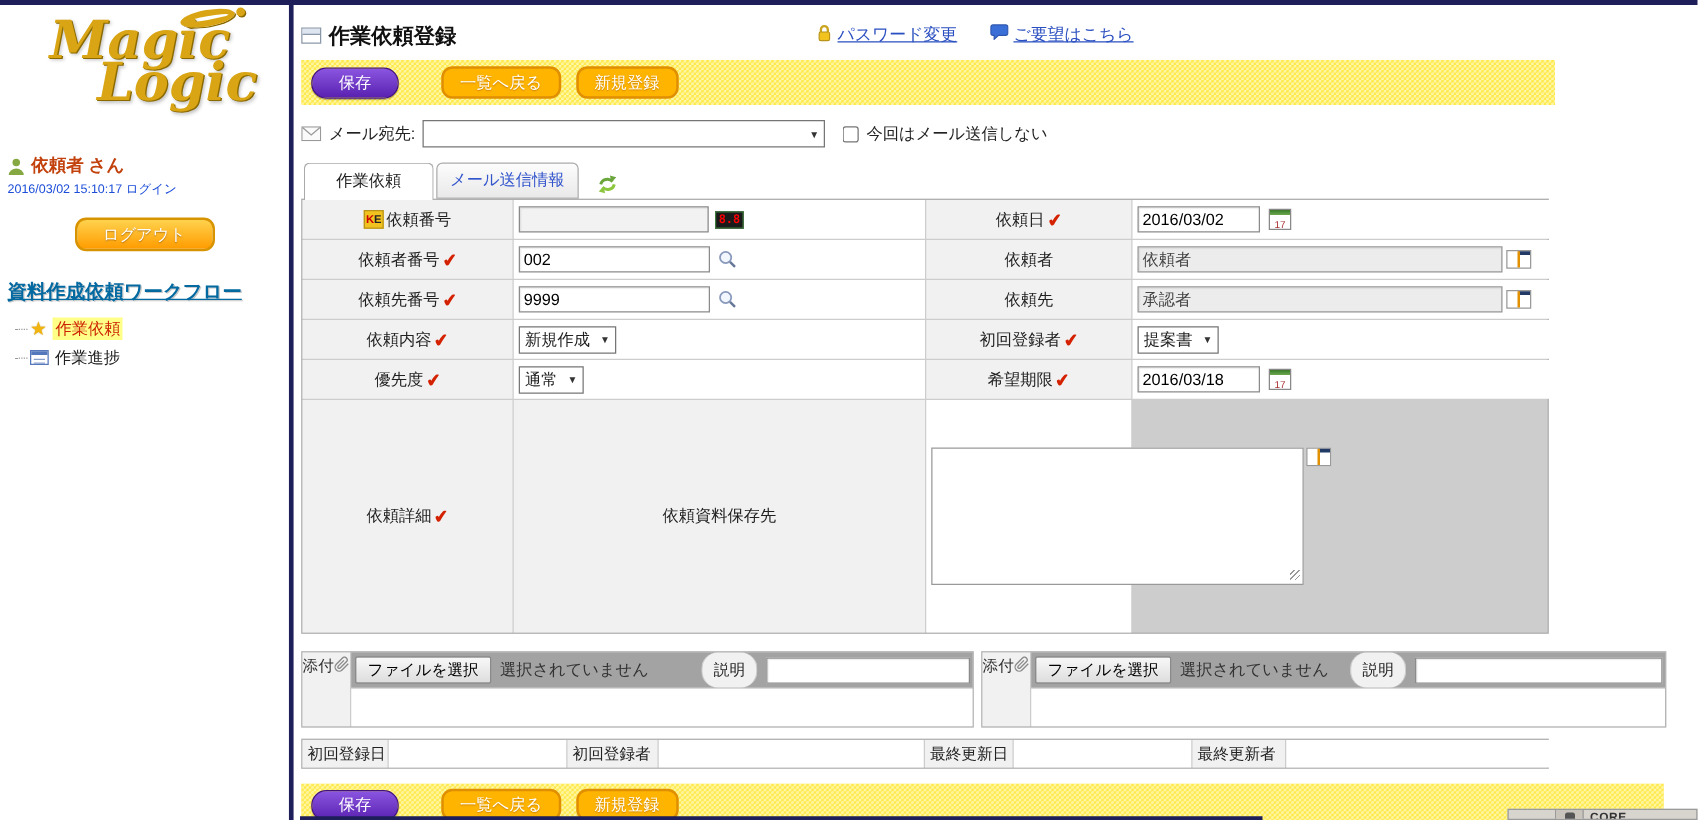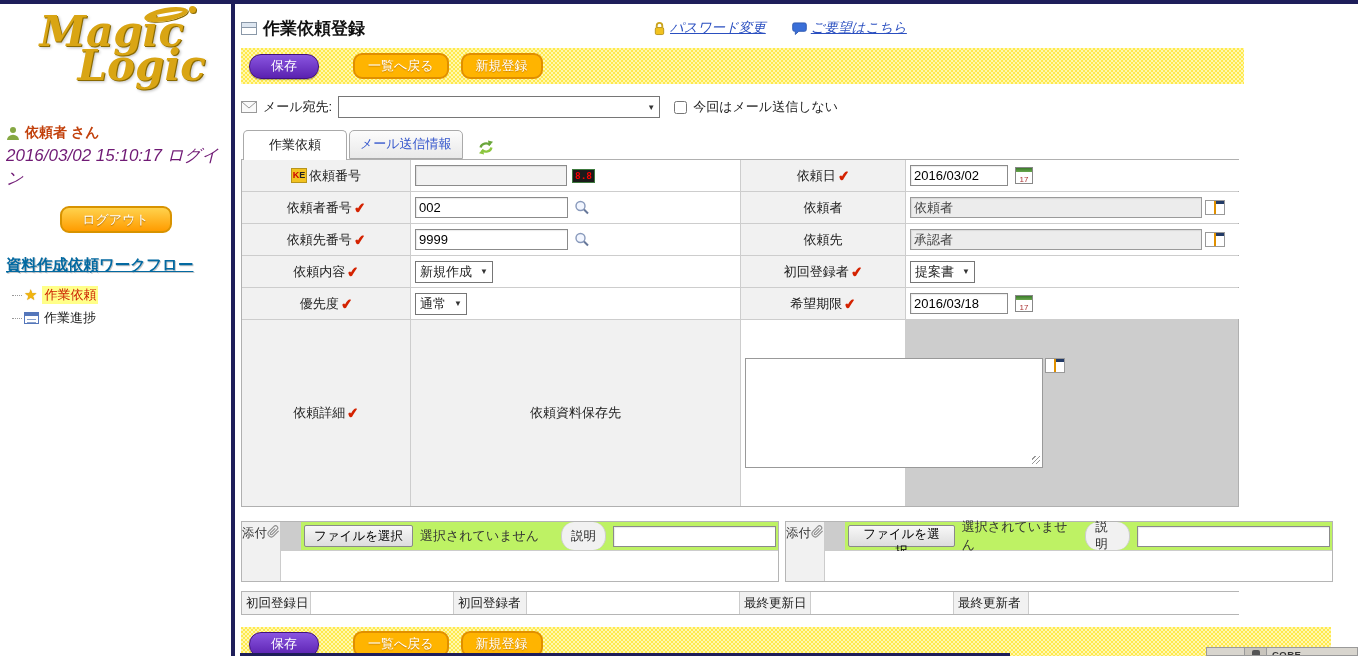--- a/index.html
+++ b/index.html
@@ -18,21 +18,21 @@
     color:#d9a514; text-shadow:1px 1px 0 #8a6a00, 2px 2px 3px rgba(0,0,0,.25); }
   .logo-l1 { font-size:42px; line-height:40px; margin-left:14px; }
   .logo-l2 { font-size:42px; line-height:40px; margin-left:52px; margin-top:-6px; }
   .halo { position:absolute; right:18px; top:-4px; width:44px; height:13px;
     border:5px solid #d9a514; border-radius:50%; transform:rotate(-10deg);
     box-shadow:1px 1px 0 #8a6a00; }
   .halo-dot { position:absolute; right:10px; top:-6px; width:7px; height:7px; background:#d9a514;
     border-radius:50%; box-shadow:1px 1px 0 #8a6a00; }
   .user-row { display:flex; align-items:center; gap:5px; margin:10px 0 2px 6px;
     font-weight:bold; font-size:14px; color:#c2410c; }
-  .login-row { margin-left:6px; font-size:17px; color:#701a75;font-style:italic; }
+  .login-row { margin-left:6px; font-size:10px; color:#1d4ed8; }
   .logout-wrap { text-align:center; margin-top:16px; }
   .btn-logout { display:inline-block; width:112px; height:27px; line-height:23px; text-align:center;
     background:linear-gradient(#ffd24d,#ff9c00); border:2px solid #d89300; border-radius:9px;
     color:#fff; font-size:13px; text-shadow:0 1px 1px rgba(120,70,0,.6); cursor:pointer; }
   .wf-link { display:block; margin:22px 0 10px 6px; font-size:15.5px; font-weight:bold;
     color:#0369a1; text-decoration:underline; text-shadow:1px 1px 0 #c9c9c9; cursor:pointer; }
   .tree { margin-left:10px; }
   .tree-item { display:flex; align-items:center; gap:5px; margin:5px 0 5px 0; padding-left:14px;
     position:relative; cursor:pointer; }
   .tree-item::before { content:""; position:absolute; left:2px; top:50%; width:10px;
@@ -48,21 +48,21 @@
   
   .main { position:absolute; left:235px; top:4px; right:0; bottom:0; background:#fff; padding:10px 0 0 6px; }
 
   .hdr { display:flex; align-items:center; height:28px; }
   .win-ic { width:16px; height:13px; border:1px solid #8a98a8; background:#fff; margin-right:6px; position:relative; }
   .win-ic::before { content:""; position:absolute; left:0; top:0; right:0; height:4px; background:#dde6f0;
     border-bottom:1px solid #8a98a8; }
   .page-title { font-size:17px; font-weight:bold; color:#111; }
   .title-group { display:flex; align-items:center; width:412px; }
   .hdr-links { display:flex; align-items:center; gap:26px; }
-  .hdr-link { display:flex; align-items:center; gap:4px;font-style:italic; }
+  .hdr-link { display:flex; align-items:flex-start; gap:4px; }
   .hdr-link a { color:#2a4fc0; text-decoration:underline; font-size:13.5px; cursor:pointer; }
 
   .ybar { width:1003px; height:36px; margin-top:6px; display:flex; align-items:center; padding-left:8px;
     background-color:#ffe94d;
     background-image:
       linear-gradient(45deg, #fff8b0 25%, transparent 25%, transparent 75%, #fff8b0 75%),
       linear-gradient(45deg, #fff8b0 25%, transparent 25%, transparent 75%, #fff8b0 75%);
     background-position:0 0, 2px 2px; background-size:4px 4px; }
   .ybar2 { width:1090px; margin-top:12px; height:34px; }
   .btn-save { width:70px; height:25px; border-radius:12px; border:1px solid #41117e;
@@ -127,21 +127,21 @@
   .expand-ic::before { content:""; position:absolute; right:0; top:0; width:9px; height:3px; background:#223a66; }
   .expand-ic::after { content:""; position:absolute; left:8px; top:0; bottom:0; width:2px; background:#e09000; }
 
   
   .attach-row { display:flex; gap:6px; margin-top:14px; }
   .attach-block { display:grid; grid-template-columns:38px 1fr; grid-template-rows:28px 30px;
     gap:1px; background:#ccc; border:1px solid #b5b5b5; }
   .ab-left { width:538px; } .ab-right { width:548px; }
   .attach-label-cell { grid-row:1 / 3; background:#f1f1f1; display:flex; flex-direction:row;
     justify-content:space-between; padding:3px 0; font-size:12.5px; color:#333; }
-  .attach-main { background:#bef264; display:flex; align-items:center; gap:7px; padding-left:3px;margin-left:20px; }
+  .attach-main { background:#a3a3a3; display:flex; align-items:center; gap:7px; padding-left:3px; }
   .attach-empty { background:#fff; }
   .btn-file { height:22px; padding:0 9px; font-size:12.5px; border:1px solid #8a8a8a; border-radius:2px;
     background:linear-gradient(#f8f8f8,#ddd); cursor:pointer; font-family:"Liberation Sans", sans-serif; }
   .nofile { color:#333; }
   .desc-cell { margin-left:auto; align-self:stretch; display:flex; align-items:center; padding:0 9px;
     background:#f1f1f1; border-left:1px solid #ccc; border-right:1px solid #ccc; font-size:12.5px;border-radius:13px; }
   .in-desc-l { width:163px; margin-right:2px; } .in-desc-r { width:198px; margin-right:2px; }
 
   
   .rec-grid { width:998px; margin-top:9px; display:grid; height:24px;

